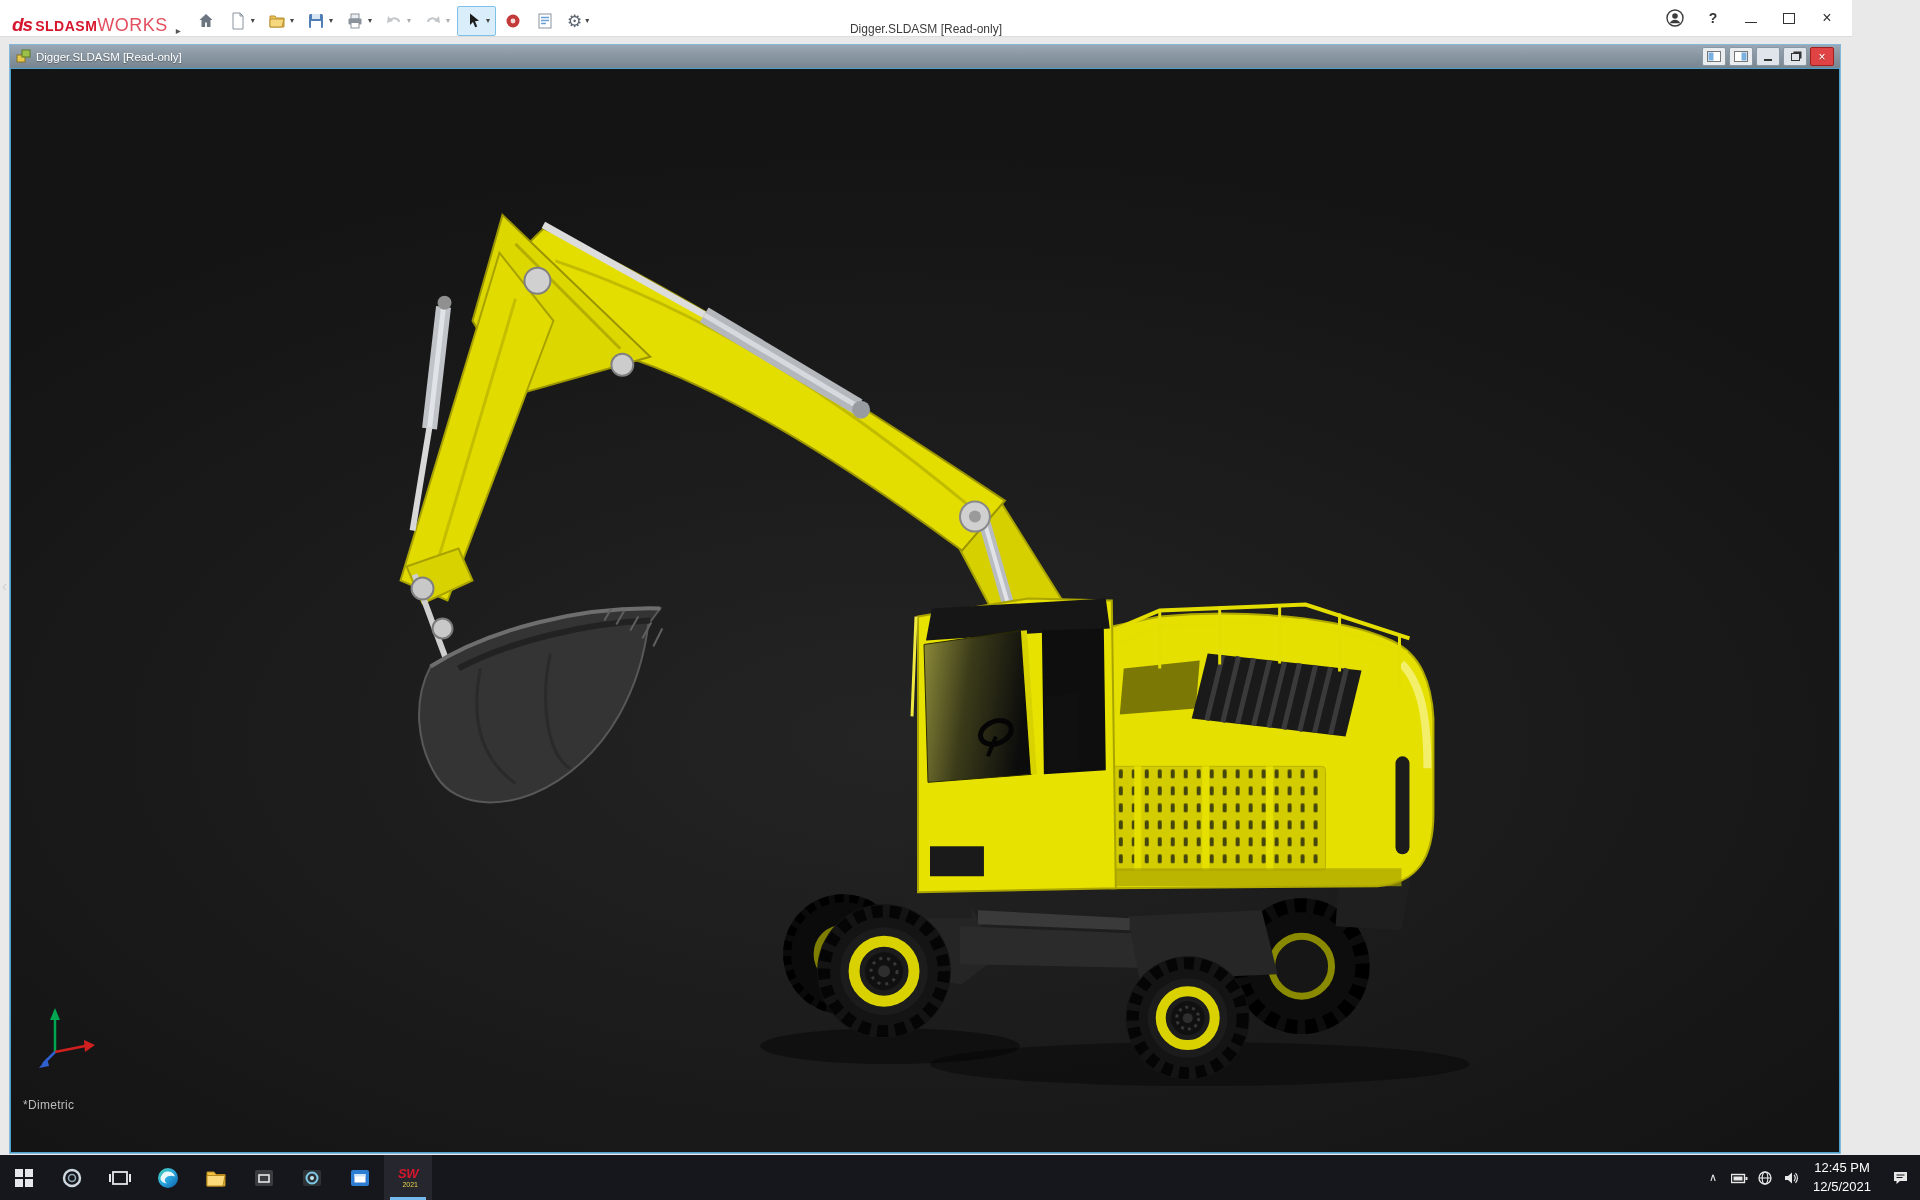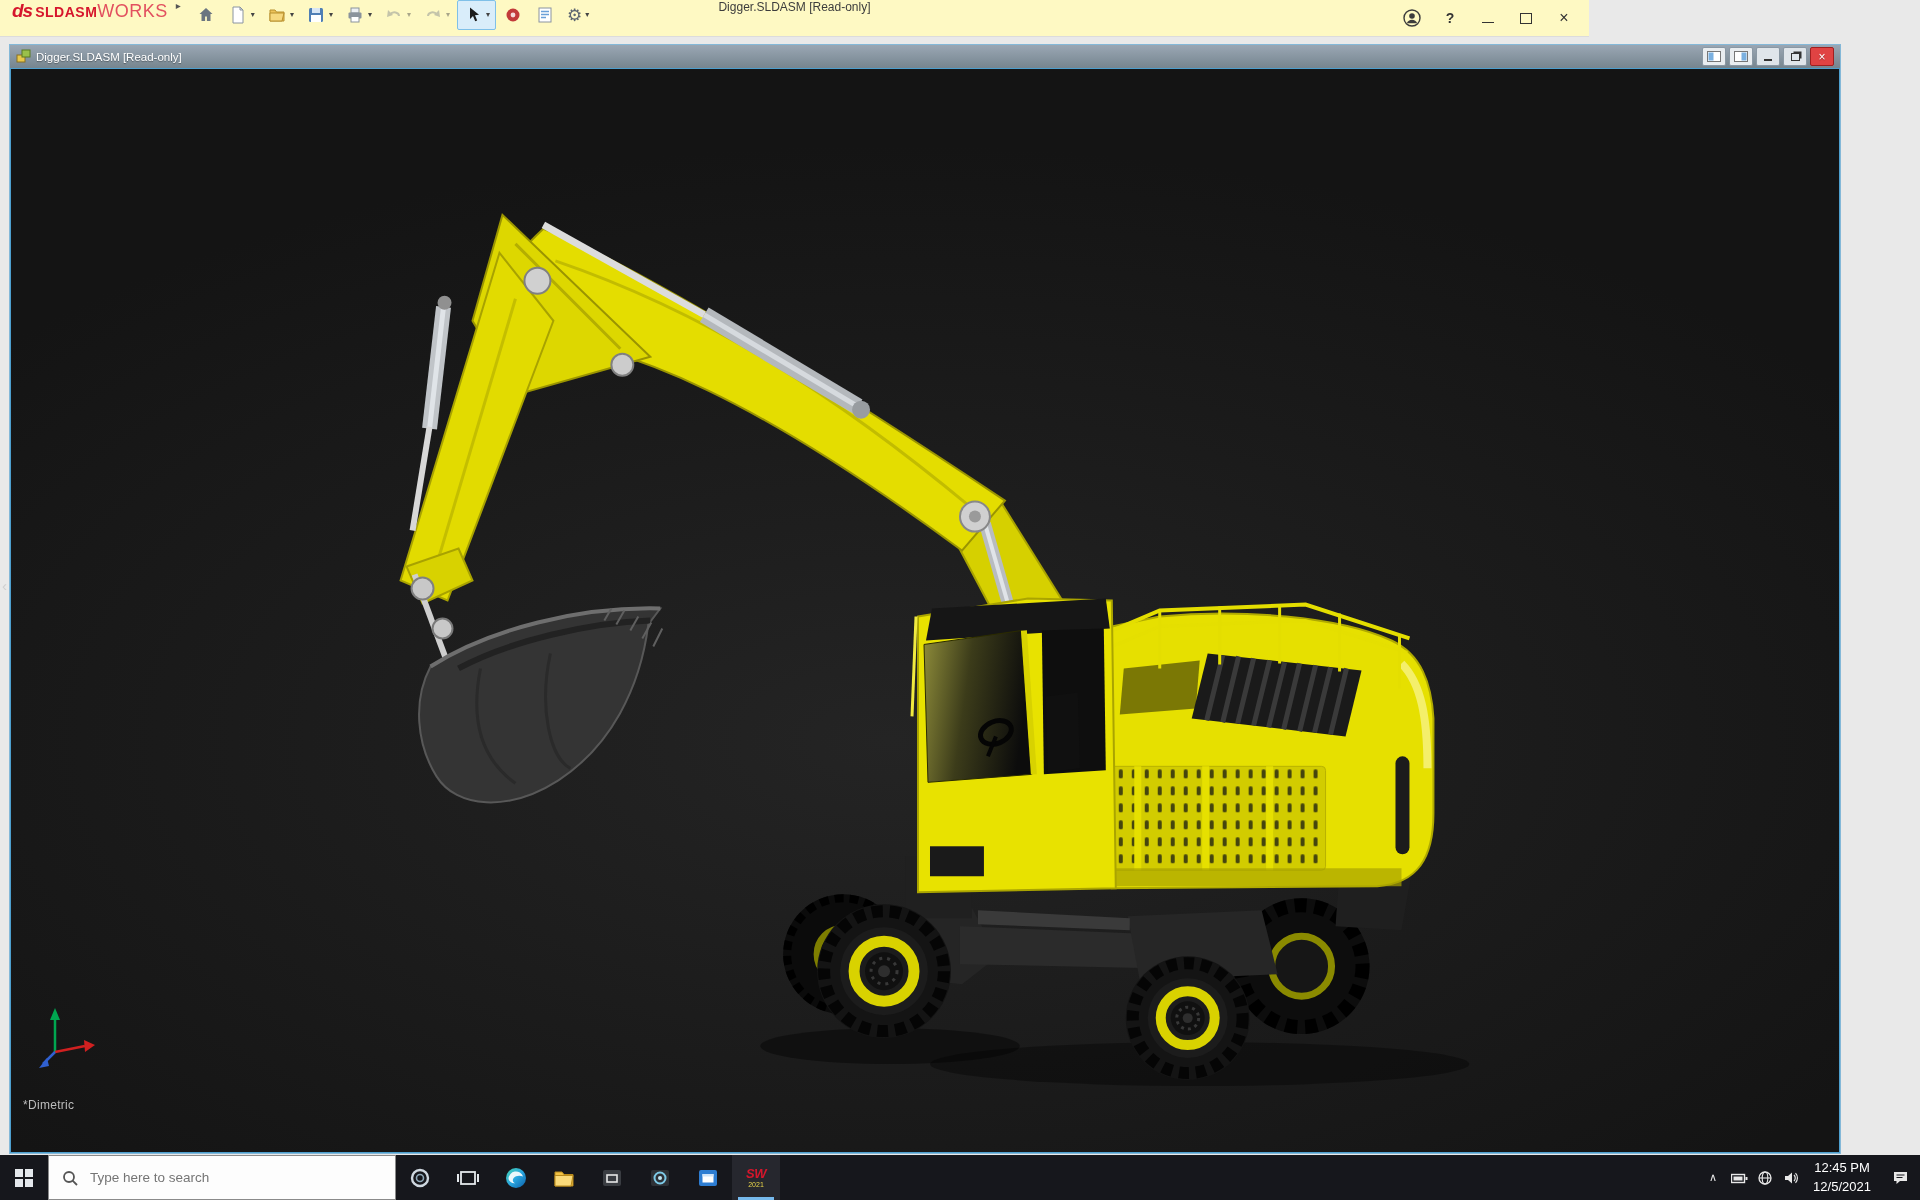--- a/index.html
+++ b/index.html
@@ -1,22 +1,22 @@
 <!DOCTYPE html>
 <html><head>
 <meta charset="utf-8">
 <style>
   html,body{margin:0;padding:0;}
   body{width:1920px;height:1200px;overflow:hidden;background:#e9e9e9;
        font-family:"Liberation Sans","DejaVu Sans",sans-serif;-webkit-font-smoothing:antialiased;}
   .screen{position:relative;width:1920px;height:1200px;}
 
   
-  .app-titlebar{position:absolute;left:0;top:0;width:1589px;height:36px;background:#fef9c3;
-    border-bottom:1px solid #dcdcdc;display:flex;align-items:flex-start;z-index:30;}
+  .app-titlebar{position:absolute;left:0;top:0;width:1852px;height:36px;background:#ffffff;
+    border-bottom:1px solid #dcdcdc;display:flex;align-items:flex-end;z-index:30;}
   .logo{display:flex;align-items:baseline;margin-left:12px;cursor:default;}
   .logo .ds{font-style:italic;font-weight:bold;color:#d6162c;font-size:19px;letter-spacing:-1px;margin-right:3px;}
   .logo .solid{color:#d6162c;font-weight:bold;font-size:14px;letter-spacing:.5px;}
   .logo .works{color:#e2505f;font-weight:normal;font-size:18px;letter-spacing:.5px;}
   .flyout{color:#555;font-size:10px;margin:0 10px 0 8px;}
   .toolbar{display:flex;align-items:center;gap:2px;}
   .tb-btn{display:flex;align-items:center;gap:3px;height:28px;padding:0 5px;border-radius:2px;}
   .tb-btn svg{display:block;}
   .tb-btn.active{background:#d9edfa;border:1px solid #7fc0e8;}
   .tb-btn.disabled{opacity:.45;}
@@ -55,21 +55,21 @@
     align-items:stretch;z-index:50;color:#e8e8e8;}
   .tk-btn{width:48px;display:flex;align-items:center;justify-content:center;position:relative;}
   .start-grid{display:grid;grid-template-columns:8px 8px;grid-template-rows:8px 8px;gap:2px;}
   .start-grid span{background:#e4e8ec;}
   .search-box{width:348px;background:#fdfdfd;display:flex;align-items:center;border:1px solid #8a8a8a;box-sizing:border-box;}
   .search-box input{border:none;outline:none;background:transparent;font-size:13.5px;color:#444;width:270px;
     font-family:"Liberation Sans",sans-serif;}
   .search-box .mag{margin:0 10px 0 13px;display:flex;}
   .tk-active{position:absolute;left:6px;right:6px;bottom:0;height:3px;background:#76b9ed;}
   .tk-active-bg{background:#26272e;}
-  .sw-stack{display:flex;flex-direction:column;align-items:center;line-height:1;}
+  .sw-stack{display:flex;flex-direction:column;align-items:flex-end;line-height:1;}
   .sw-logo{color:#d6162c;font-weight:bold;font-style:italic;font-size:13px;letter-spacing:-0.5px;}
   .sw-year{color:#e8d44a;font-size:7px;margin-top:1px;}
   .tray{margin-left:auto;display:flex;align-items:center;}
   .tray-item{width:26px;height:45px;display:flex;align-items:center;justify-content:center;}
   .tray-expand{color:#e8e8e8;font-size:11px;}
   .clock{width:76px;text-align:center;font-size:13px;line-height:1.45;color:#fff;}
   .notif{width:40px;height:45px;display:flex;align-items:center;justify-content:center;}
 </style>
 </head>
 <body>
@@ -370,29 +370,20 @@
 
   <footer class="taskbar">
     <div class="tk-btn">
       <div class="start-grid">
           <span></span>
           <span></span>
           <span></span>
           <span></span>
         </div>
     </div>
-    <div class="search-box">
-      <span class="mag">
-        <svg width="16" height="16">
-            <circle cx="7" cy="7" r="5" fill="none" stroke="#555" stroke-width="1.8"></circle>
-            <line x1="10.6" y1="10.6" x2="15" y2="15" stroke="#555" stroke-width="1.8"></line>
-          </svg>
-      </span>
-      <input type="text" placeholder="Type here to search" style="">
-    </div>
     <div class="tk-btn">
       <svg width="22" height="22">
           <circle cx="11" cy="11" r="8" fill="none" stroke="#cfd8e0" stroke-width="2.4"></circle>
           <circle cx="11" cy="11" r="3.5" fill="none" stroke="#8fa8b8" stroke-width="1.6"></circle>
         </svg>
     </div>
     <div class="tk-btn">
       <svg width="22" height="22">
           <rect x="4" y="5" width="14" height="12" fill="none" stroke="#e4e8ec" stroke-width="1.8"></rect>
           <line x1="1" y1="7" x2="1" y2="15" stroke="#e4e8ec" stroke-width="2"></line>

